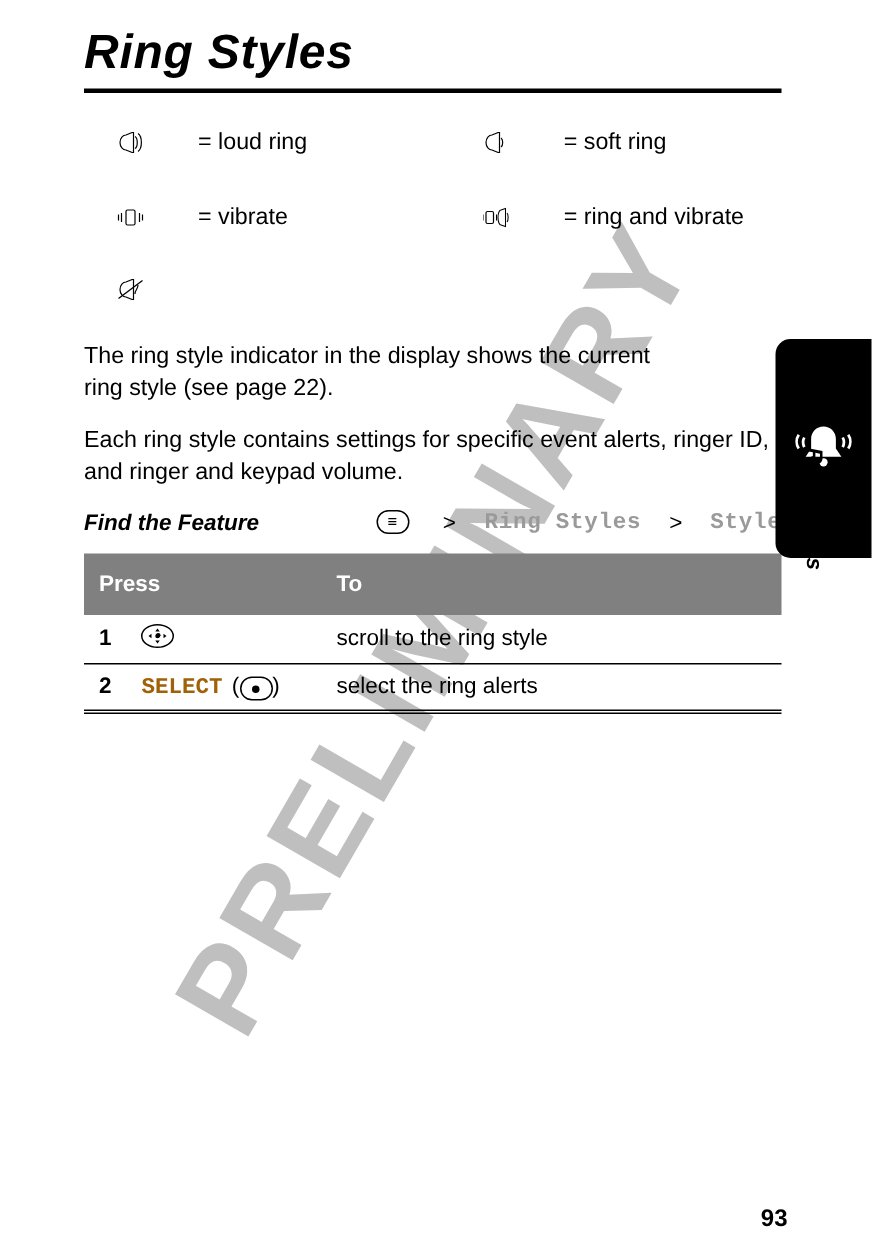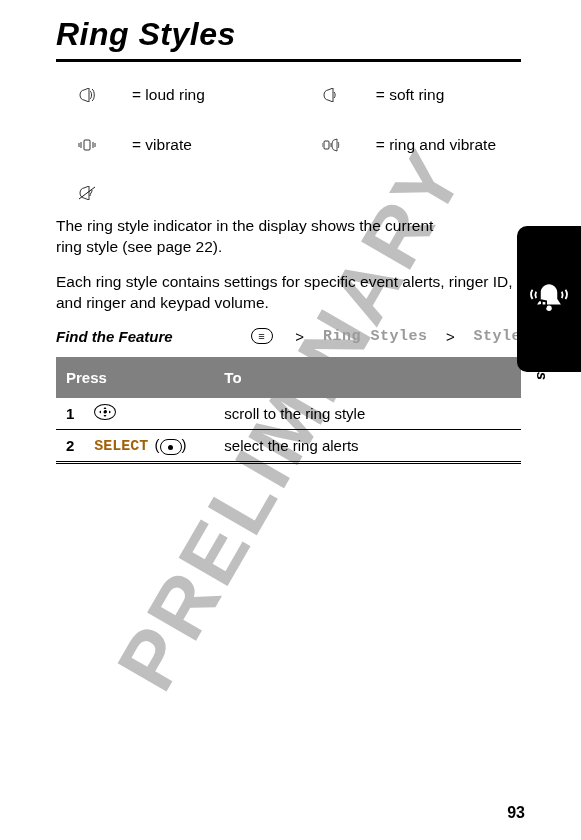--- a/index.html
+++ b/index.html
@@ -46,21 +46,21 @@
       font-size: 15.5px;
       line-height: 1.35;
       margin-bottom: 14px;
     }
     .italic { font-style: italic; }
     .ring-list {
       display: grid;
       grid-template-columns: 22px auto 28px 22px auto;
       column-gap: 8px;
       row-gap: 10px;
-      margin: 14px 0 16px 22px;
+      margin: 14px 0 28px 22px;
       font-size: 15.5px;
       align-items: center;
       gap: 32px;
     }
     .ring-list .gap { width: 10px; }
     .icon-box {
       width: 18px;
       height: 14px;
       display: inline-flex;
       align-items: center;

